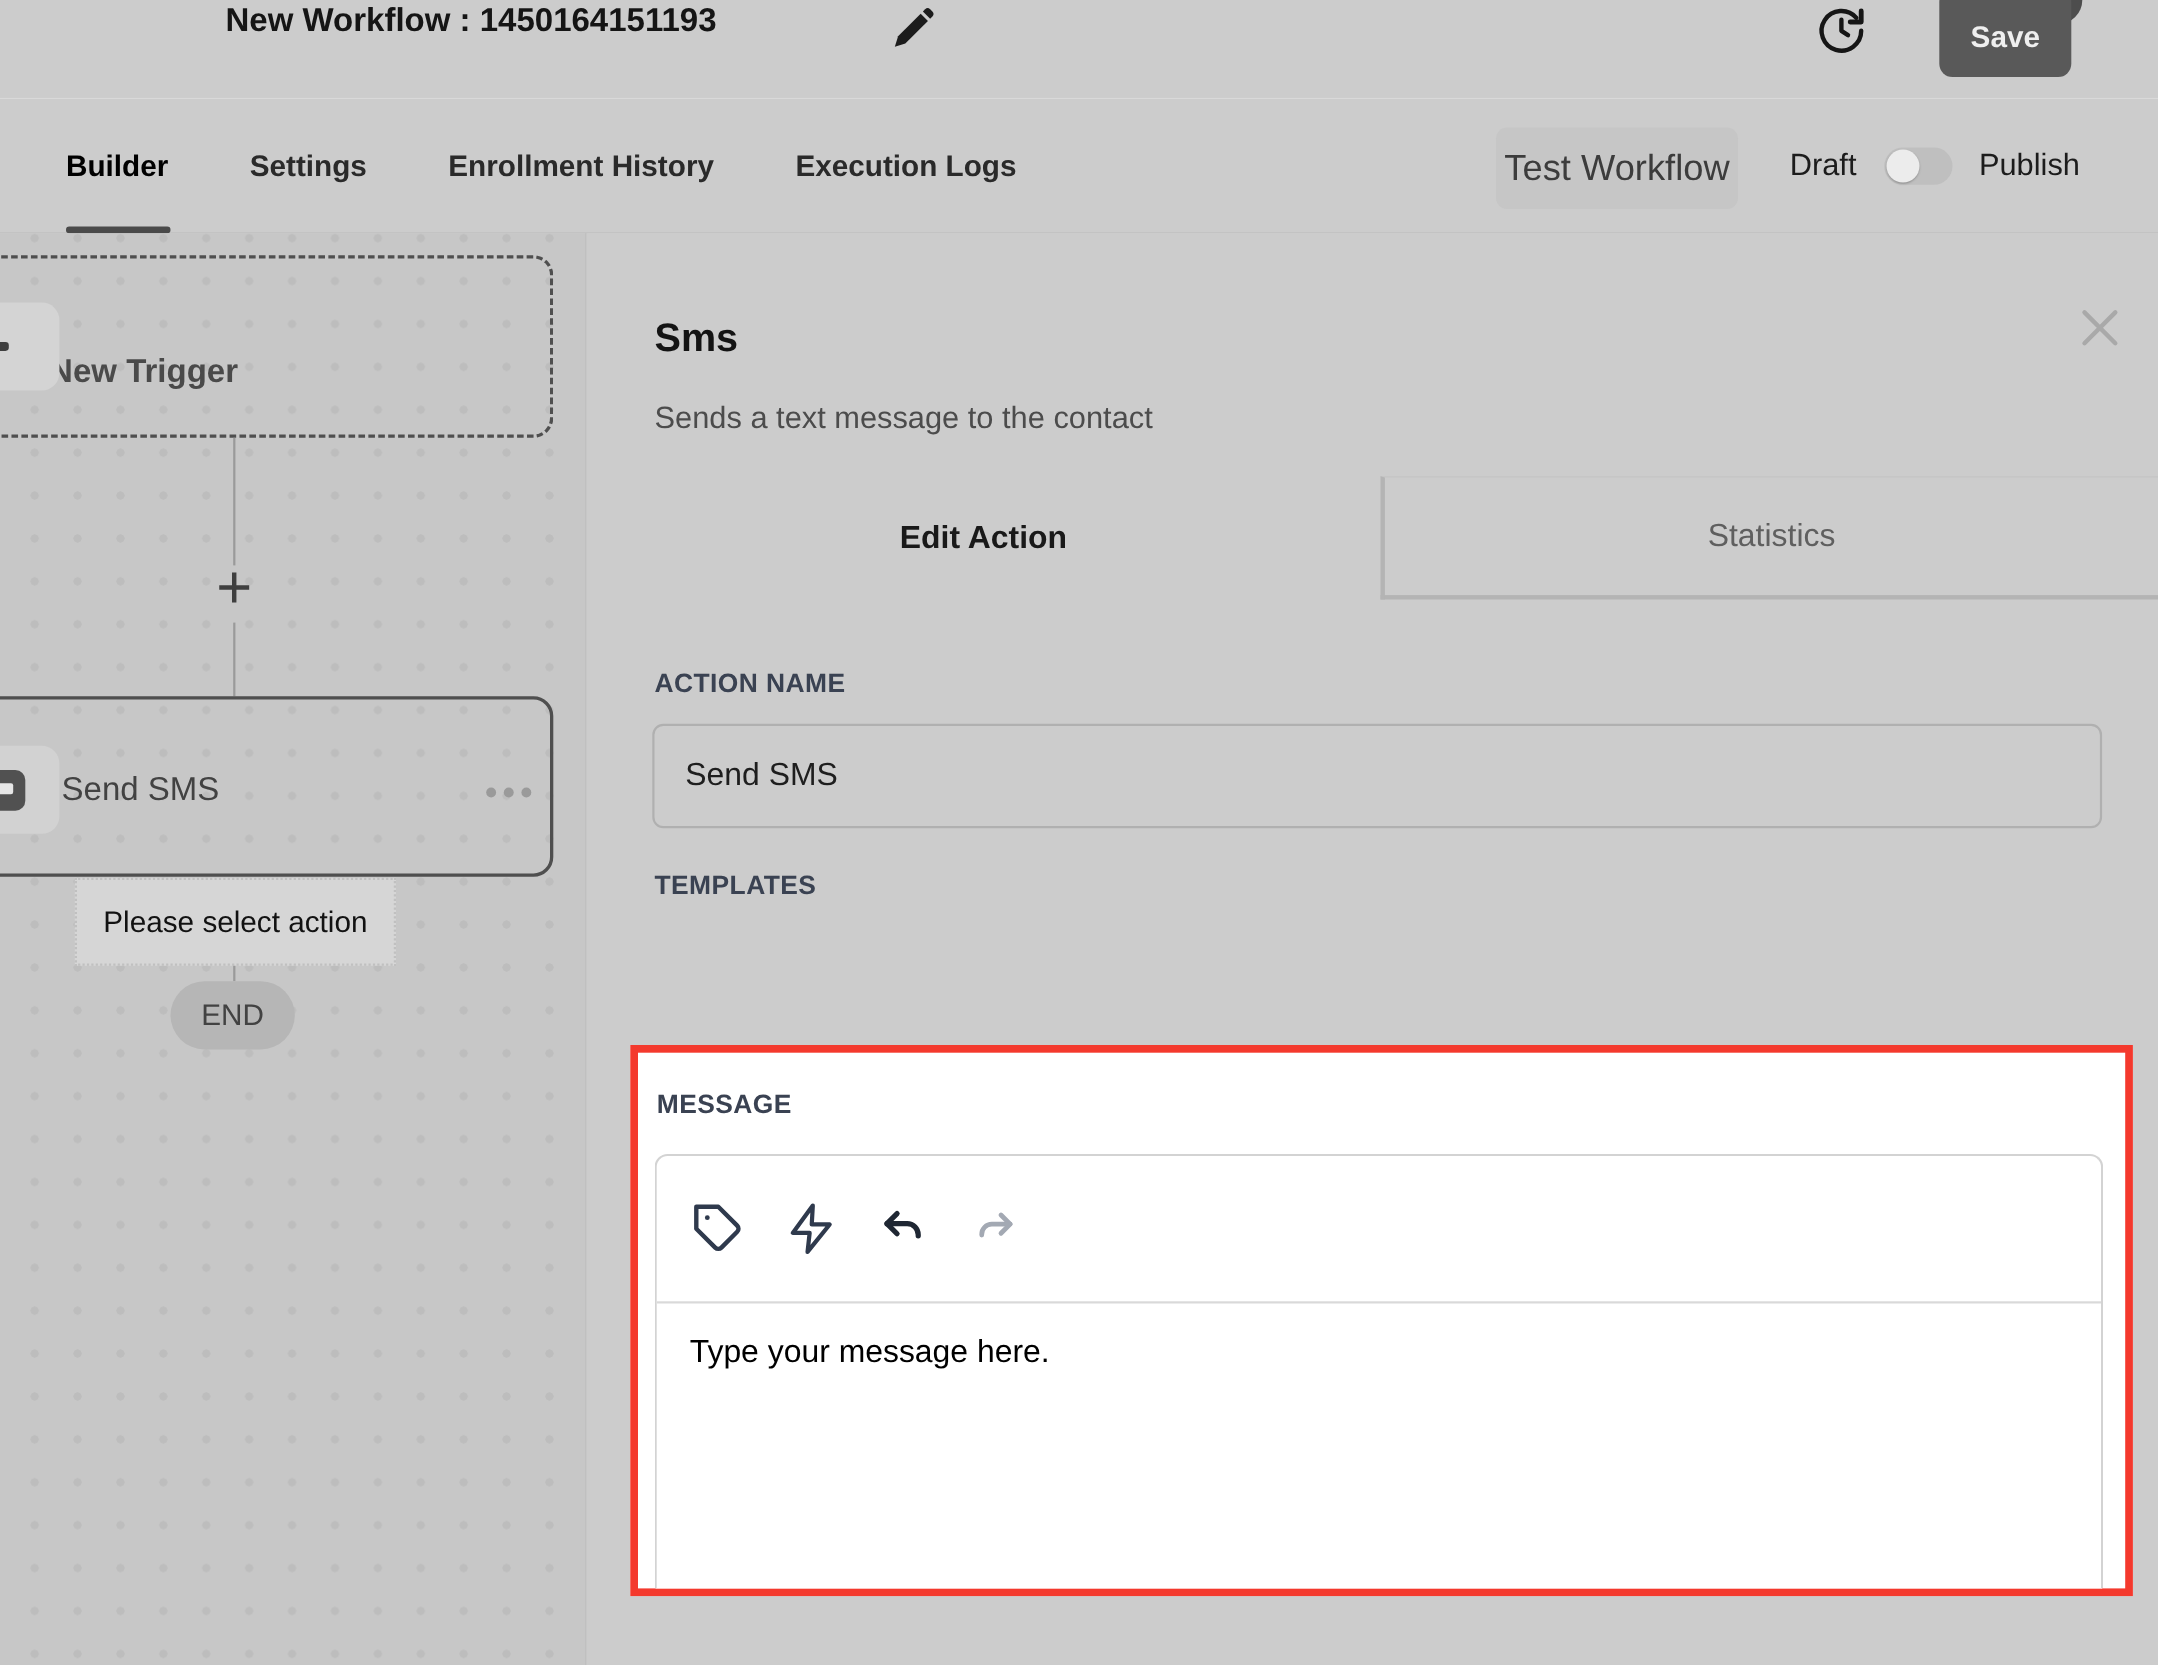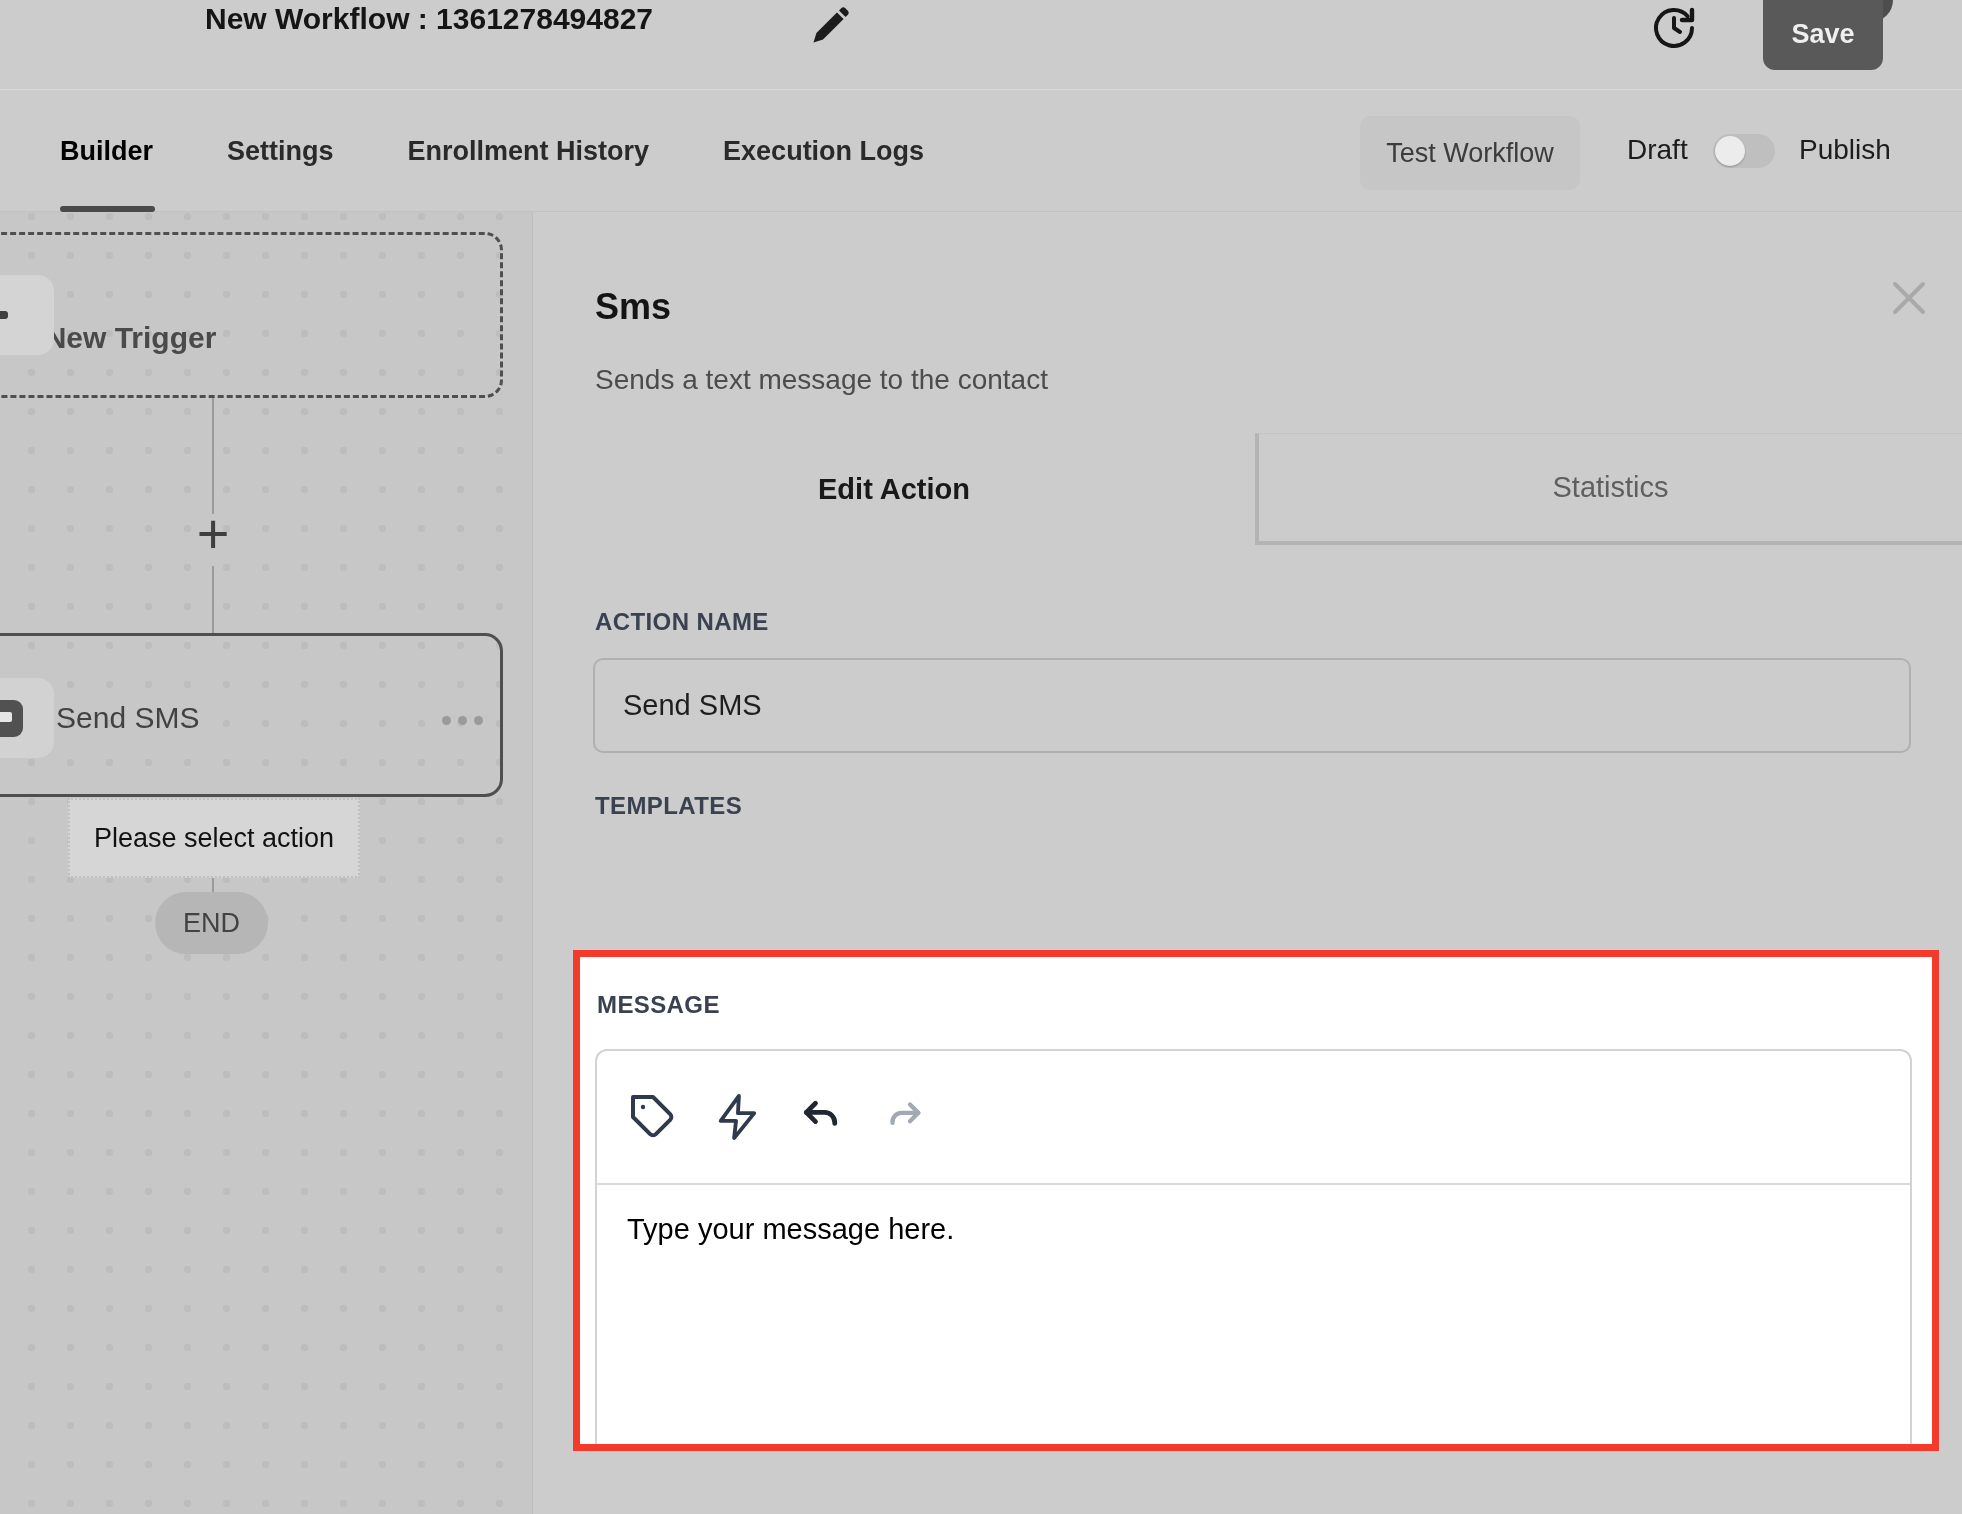--- a/index.html
+++ b/index.html
@@ -15,21 +15,21 @@
   .save-btn { position:absolute; left:1763px; top:-10px; width:120px; height:80px; background:#595959; border:none; border-radius:12px; color:#efefef; font-size:27px; font-weight:600; font-family:inherit; padding-top:8px; cursor:pointer; }
   .save-badge { position:absolute; left:1849px; top:-22px; width:44px; height:44px; border-radius:50%; background:#4d4d4d; }
 
   
   .tabbar { position:absolute; left:0; top:90px; width:1962px; height:122px; background:#cccccc; border-bottom:1px solid #c2c2c2; }
   .tabs { position:absolute; left:60px; top:0; height:122px; display:flex; gap:74px; align-items:center; }
   .tab { position:relative; height:122px; display:flex; align-items:center; font-size:27px; font-weight:600; color:#2a2a2a; cursor:pointer; }
   .tab.active { color:#000000; }
   .tab.active::after { content:""; position:absolute; left:0; right:-2px; bottom:0; height:6px; background:#4a4a4a; border-radius:3px; }
   .tb-right { position:absolute; right:0; top:0; height:122px; width:640px; }
-  .test-btn { position:absolute; left:38px; top:26px; width:220px; height:74px; background:#c6c6c6; border:none; border-radius:10px; font-size:27px; font-weight:500; color:#3c3c3c; font-family:inherit; cursor:pointer; }
+  .test-btn { position:absolute; left:38px; top:26px; width:220px; height:74px; background:#c6c6c6; border:none; border-radius:10px; font-size:33px; font-weight:500; color:#3c3c3c; font-family:inherit; cursor:pointer; }
   .draft-lbl { position:absolute; left:305px; top:44px; font-size:28px; font-weight:500; color:#1c1c1c; }
   .toggle { position:absolute; left:391px; top:44px; width:62px; height:34px; border-radius:17px; background:#bfbfbf; cursor:pointer; }
   .knob { position:absolute; left:2px; top:2px; width:30px; height:30px; border-radius:50%; background:#ececec; box-shadow:0 1px 2px rgba(0,0,0,.25); }
   .publish-lbl { position:absolute; left:477px; top:44px; font-size:28px; font-weight:500; color:#1c1c1c; }
 
   
   .canvas { position:absolute; left:0; top:212px; width:532px; height:1302px; overflow:hidden;
             background-color:#c7c7c7;
             background-image:radial-gradient(circle, #bdbdbd 3.5px, rgba(0,0,0,0) 4px);
             background-size:39px 39px; background-position:12px 24px; }
@@ -77,21 +77,21 @@
   .ed-body { position:absolute; left:0; top:136px; width:100%; height:259px; padding:26px 30px; font-size:29px; color:#000000; cursor:text; }
 
   svg { display:block; }
 </style>
 </head>
 <body>
 
 <div class="root">
 
   <div class="header">
-    <div class="wf-title">New Workflow : 1361278494827</div>
+    <div class="wf-title">New Workflow : 1450164151193</div>
     <div class="pencil-btn">
       <span>
         <svg width="44" height="44" viewBox="0 0 24 24">
             <path d="M3 21l1.6-5.2L15.8 4.6l3.6 3.6L8.2 19.4 3 21z" fill="#1c1c1c"></path>
             <path d="M16.9 3.5l1.1-1.1a1.8 1.8 0 0 1 2.5 0l1.1 1.1a1.8 1.8 0 0 1 0 2.5l-1.1 1.1-3.6-3.6z" fill="#1c1c1c"></path>
           </svg>
       </span>
     </div>
     <div class="history-btn">
       <span>

